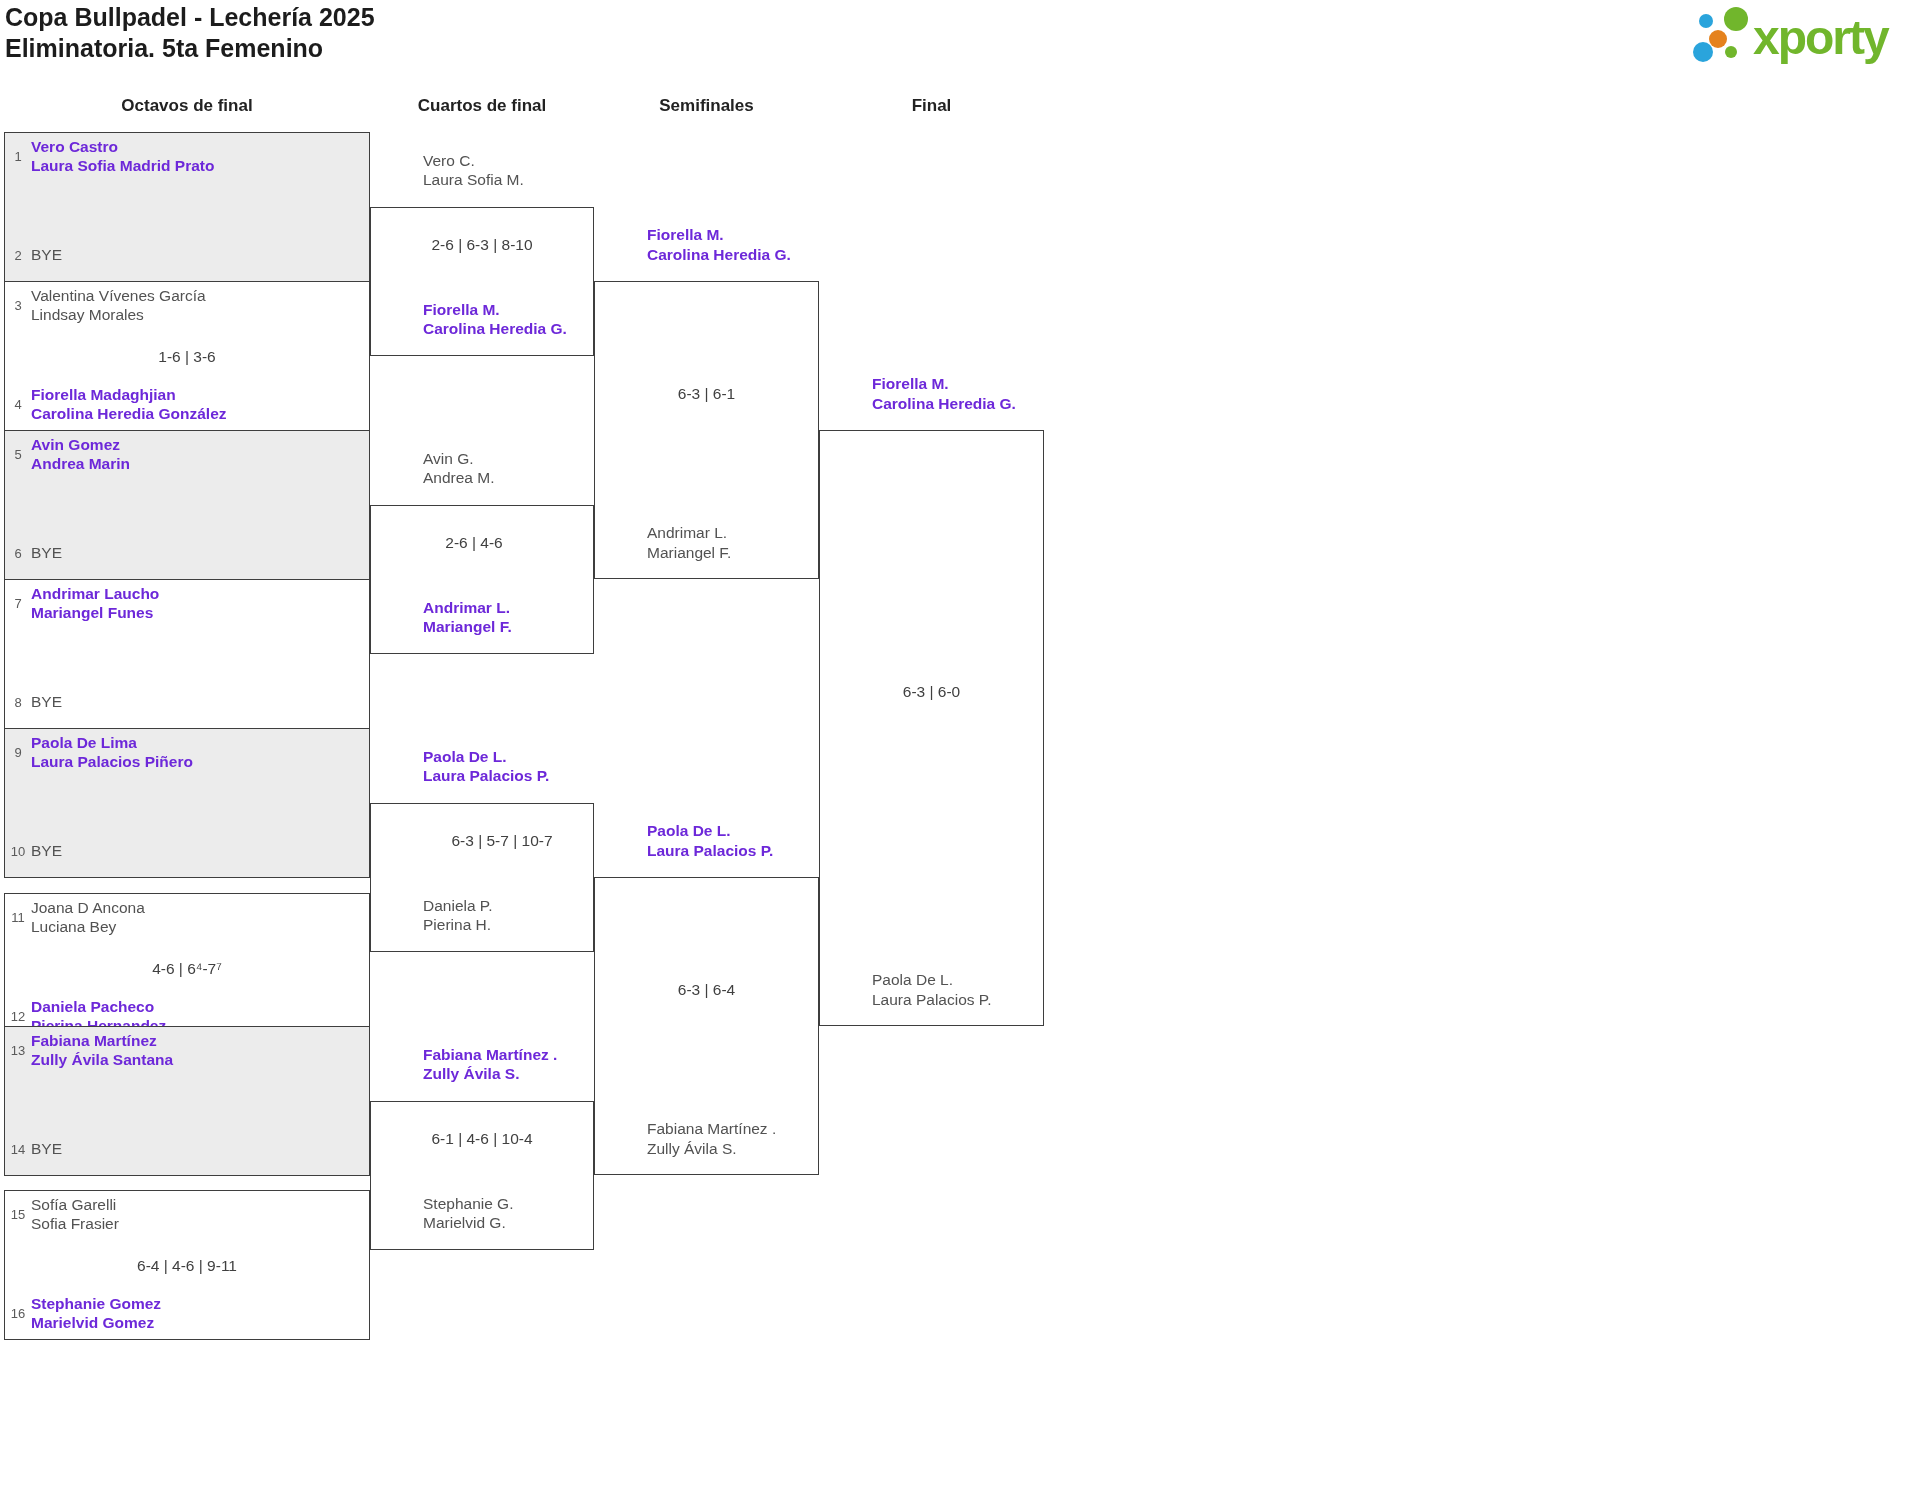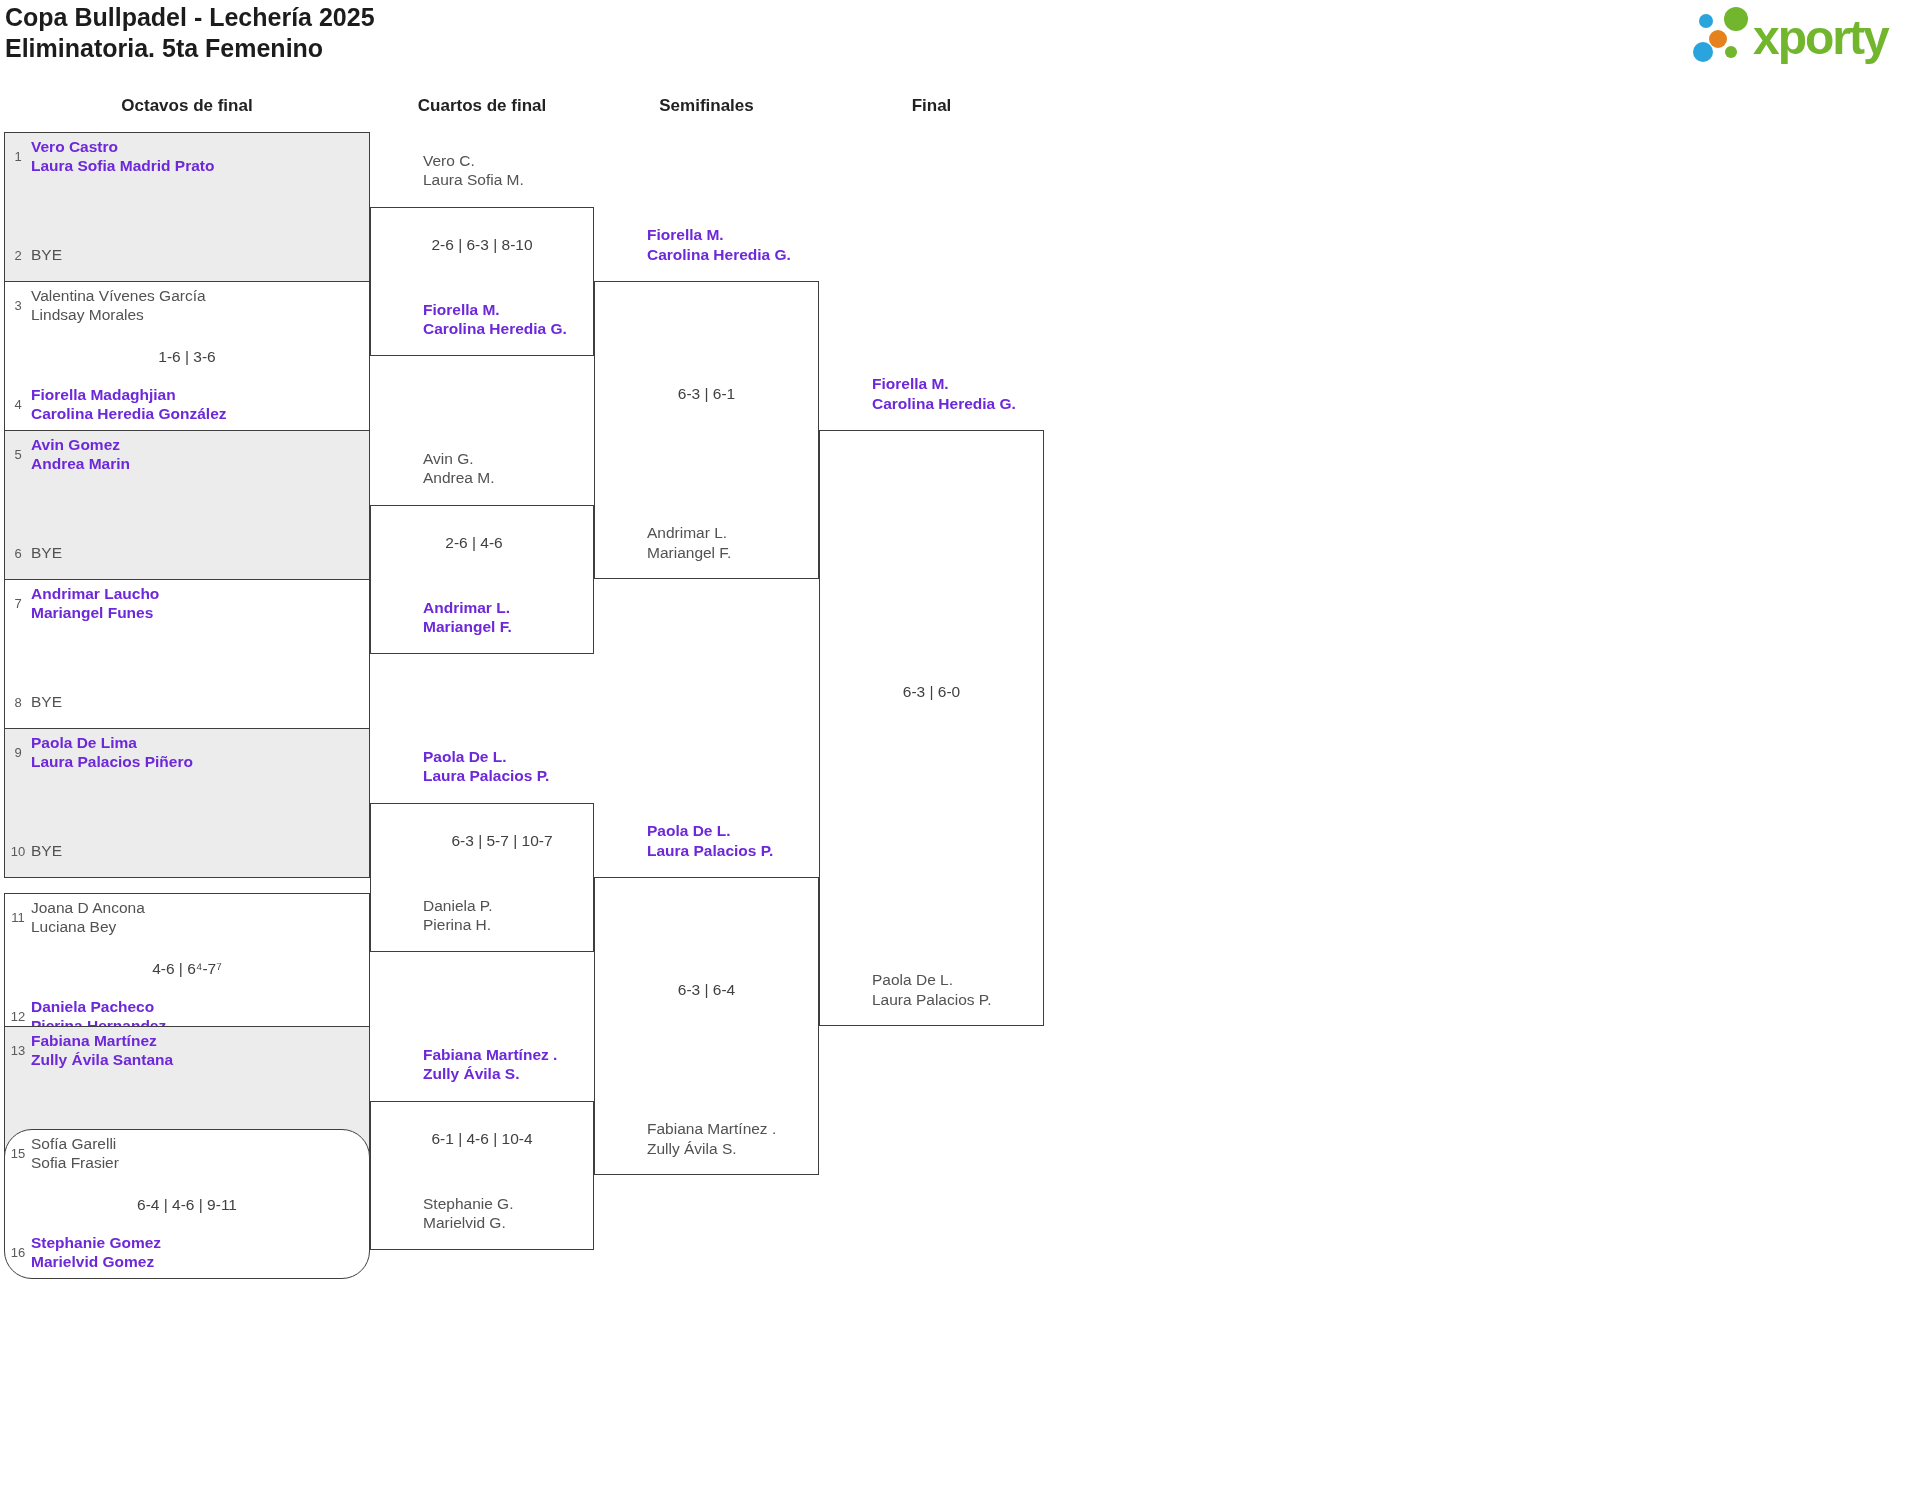--- a/index.html
+++ b/index.html
@@ -147,21 +147,21 @@
             <div>Zully Ávila Santana</div>
           </div>
         </div>
         <div class="row" style="left: 0px; top: 100px; width: 100%; height: 44px;">
           <div class="seed">14</div>
           <div class="names">
             <div>BYE</div>
           </div>
         </div>
       </div>
-      <div class="m-box" style="left: 4px; top: 1129px; width: 366px; height: 150px; border-radius: 28px;">
+      <div class="m-box" style="left: 4px; top: 1190px; width: 366px; height: 150px;">
         <div class="row" style="left: 0px; top: 1px; width: 100%; height: 44px;">
           <div class="seed">15</div>
           <div class="names">
             <div>Sofía Garelli</div>
             <div>Sofia Frasier</div>
           </div>
         </div>
         <div class="score" style="left: 0px; top: 65px; width: 100%;">6-4 | 4-6 | 9-11</div>
         <div class="row" style="left: 0px; top: 100px; width: 100%; height: 44px;">
           <div class="seed">16</div>

